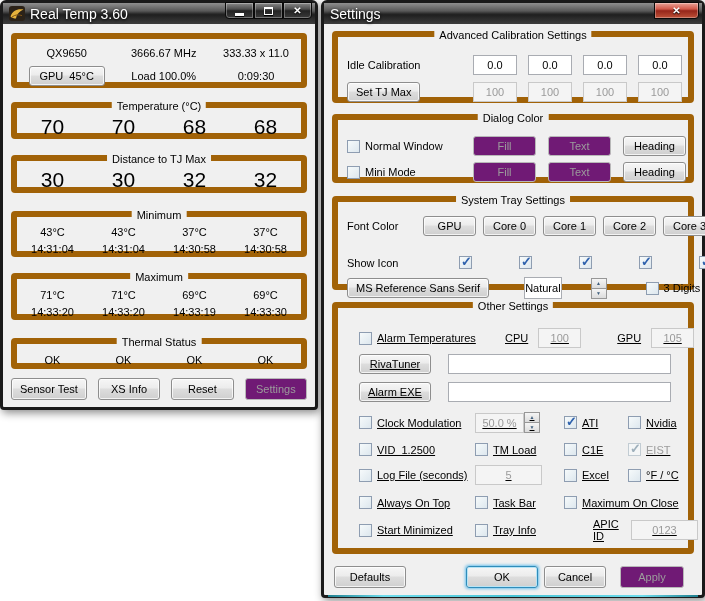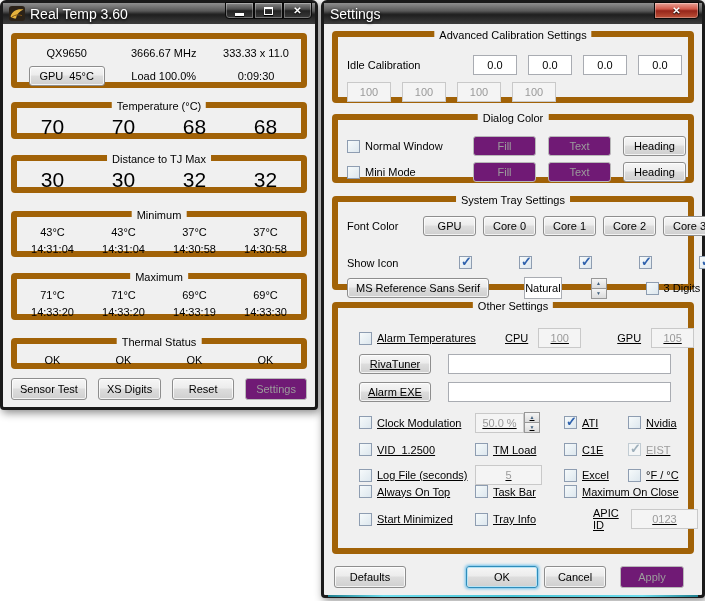--- a/index.html
+++ b/index.html
@@ -103,21 +103,21 @@
   .gpu-lbl { margin-left:36px; }
   .exe-row { margin-top:8px; }
   .exe-row .btn { width:72px; }
   .exe-field { flex:1; margin-left:17px; }
   .riva-row { margin-top:6px; }
   .clock-row { margin-top:10px; }
   .clock-inp { width:49px; }
   .vid-row { margin-top:10px; }
   .log-row { margin-top:9px; }
   .log-inp { width:67px; }
-  .top-row { }
+  .top-row { margin-top:11px; }
   .start-row { margin-top:9px; }
   .apic-lbl { padding-left:29px; }
   .apic-inp { width:67px; margin-left:3px; }
   .footer { margin-top:12px; display:flex; align-items:center; padding:0 2px; }
   .footer .btn { height:22px; }
   .b-defaults { width:72px; }
   .b-ok { width:72px; margin-left:60px; }
   .b-cancel { width:62px; margin-left:6px; }
   .b-apply { width:64px; margin-left:14px; }
 </style>
@@ -220,21 +220,21 @@
         <div class="vals4 small">
           <span>OK</span>
           <span>OK</span>
           <span>OK</span>
           <span>OK</span>
         </div>
       </div>
 
       <div class="rt-btnrow">
         <button class="btn">Sensor Test</button>
-        <button class="btn">XS Digits</button>
+        <button class="btn">XS Info</button>
         <button class="btn">Reset</button>
         <button class="btn dis">Settings</button>
       </div>
 
     </div>
   </div>
 
   <div class="win" id="settings">
     <div class="titlebar">
       <span class="title">Settings</span>
@@ -251,20 +251,21 @@
         <div class="row">
           <span class="lblzone">Idle Calibration</span>
           <span class="quad">
             <input class="inp" value="0.0" style="">
             <input class="inp" value="0.0" style="">
             <input class="inp" value="0.0" style="">
             <input class="inp" value="0.0" style="">
           </span>
         </div>
         <div class="row adv2">
+          <span class="lblzone"><button class="btn">Set TJ Max</button></span>
           <span class="quad">
             <input class="inp dis" readonly="" value="100" style="">
             <input class="inp dis" readonly="" value="100" style="">
             <input class="inp dis" readonly="" value="100" style="">
             <input class="inp dis" readonly="" value="100" style="">
           </span>
         </div>
       </div>
 
       <div class="group grp-dlg">

